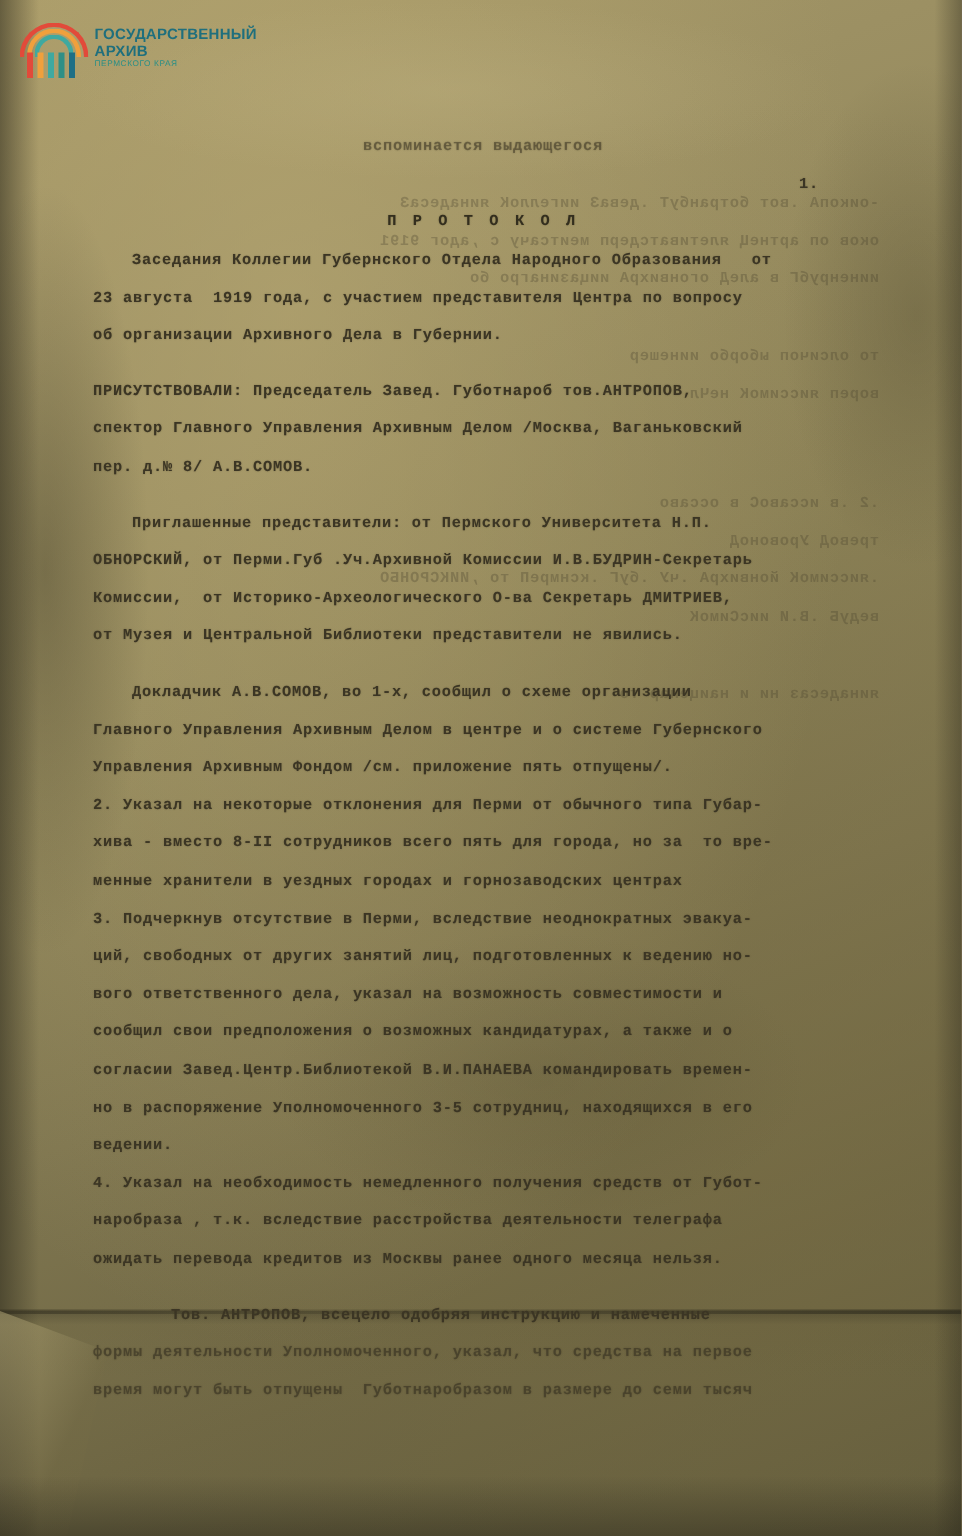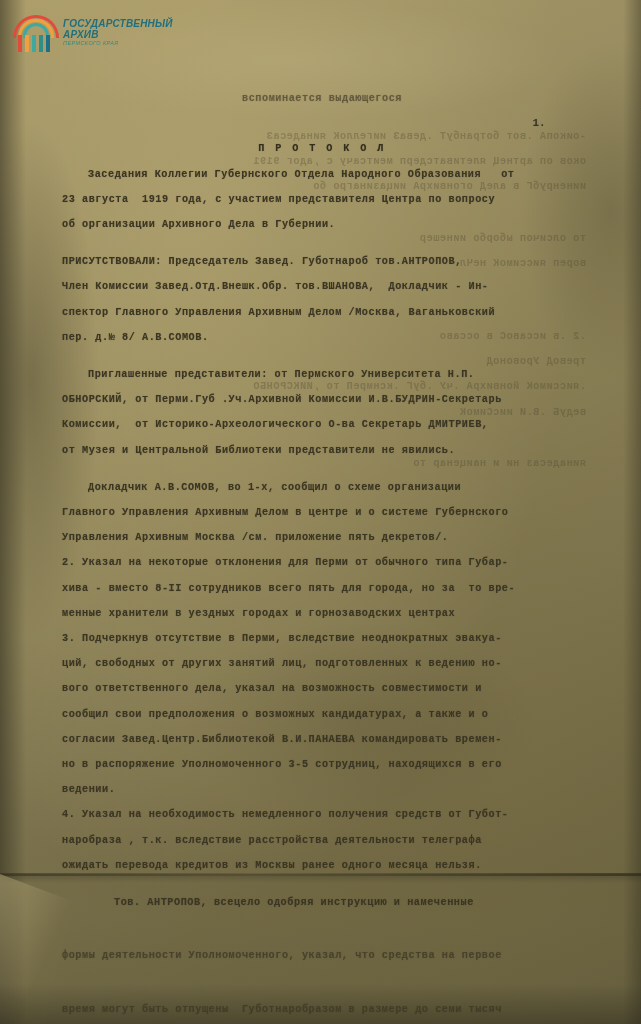--- a/index.html
+++ b/index.html
@@ -89,21 +89,21 @@
   .a1 { left: 1px;  top: 3px;  width: 40px; height: 20px; border-width: 3px; border-color: #e24a3a; }
   .a2 { left: 6px;  top: 7px;  width: 30px; height: 16px; border-width: 3px; border-color: #f0a03c; }
   .a3 { left: 11px; top: 11px; width: 20px; height: 12px; border-width: 3px; border-color: #3fa9a0; }
   .bars { position: absolute; left: 6px; top: 23px; display: flex; gap: 3px; }
   .bars i { display: block; width: 4px; height: 17px; background: #2f8f86; }
   .bars i:nth-child(1) { background: #e24a3a; }
   .bars i:nth-child(2) { background: #f0a03c; }
   .bars i:nth-child(3) { background: #3fa9a0; }
   .bars i:nth-child(4) { background: #2f8f86; }
   .bars i:nth-child(5) { background: #1f6f86; }
-  .logo-text { line-height: 1.08; font-style: italic; }
+  .logo-text { line-height: 1.08; }
   .logo-text .l1, .logo-text .l2 {
     font-family: "Liberation Sans", sans-serif;
     font-size: 10px;
     font-weight: bold;
     color: #1f6f7d;
     letter-spacing: .2px;
     display: block;
   }
   .logo-text .l3 {
     font-family: "Liberation Sans", sans-serif;
@@ -140,21 +140,21 @@
     color: rgba(70,64,42,0.30);
     letter-spacing: 0.55px;
     transform: scaleX(-1);
     pointer-events: none;
   }
   .ln { white-space: pre; font-weight: bold; }
   .center { text-align: center; }
   .indent1 { padding-left: 26px; }
   .indent2 { padding-left: 52px; }
   .spacer { height: 12px; }
-  .faded { color: rgba(59,53,36,0.55); margin-top: 28px; }
+  .faded { color: rgba(59,53,36,0.55); }
   .faded2 { color: rgba(59,53,36,0.42); }
   .strong { color: #332e1e; }
 </style>
 </head>
 <body>
 
 <div id="page">
   <div class="stain s4"></div>
   <div class="stain s1"></div>
   <div class="stain s2"></div>
@@ -197,32 +197,31 @@
 
   <div id="typescript">
     <div class="ln center faded2">вспоминается выдающегося</div>
     <div class="ln" style="text-align:right; padding-right:36px;">1.</div>
     <div class="ln center strong" style="letter-spacing:2.4px;">П Р О Т О К О Л</div>
     <div class="ln indent1">Заседания Коллегии Губернского Отдела Народного Образования   от</div>
     <div class="ln">23 августа  1919 года, с участием представителя Центра по вопросу</div>
     <div class="ln">об организации Архивного Дела в Губернии.</div>
     <div class="spacer"></div>
     <div class="ln">ПРИСУТСТВОВАЛИ: Председатель Завед. Губотнароб тов.АНТРОПОВ,</div>
-    <div class="ln">Член Комиссии Завед.Отд.Внешк.Обр. тов.ВШАНОВА,  Докладчик - Ин-</div>
     <div class="ln">спектор Главного Управления Архивным Делом /Москва, Ваганьковский</div>
     <div class="ln">пер. д.№ 8/ А.В.СОМОВ.</div>
     <div class="spacer"></div>
     <div class="ln indent1">Приглашенные представители: от Пермского Университета Н.П.</div>
     <div class="ln">ОБНОРСКИЙ, от Перми.Губ .Уч.Архивной Комиссии И.В.БУДРИН-Секретарь</div>
     <div class="ln">Комиссии,  от Историко-Археологического О-ва Секретарь ДМИТРИЕВ,</div>
     <div class="ln">от Музея и Центральной Библиотеки представители не явились.</div>
     <div class="spacer"></div>
     <div class="ln indent1">Докладчик А.В.СОМОВ, во 1-х, сообщил о схеме организации</div>
     <div class="ln">Главного Управления Архивным Делом в центре и о системе Губернского</div>
-    <div class="ln">Управления Архивным Москва /см. приложение пять декретов/.</div>
+    <div class="ln">Управления Архивным Фондом /см. приложение пять отпущены/.</div>
     <div class="ln">2. Указал на некоторые отклонения для Перми от обычного типа Губар-</div>
     <div class="ln">хива - вместо 8-II сотрудников всего пять для города, но за  то вре-</div>
     <div class="ln">менные хранители в уездных городах и горнозаводских центрах</div>
     <div class="ln">3. Подчеркнув отсутствие в Перми, вследствие неоднократных эвакуа-</div>
     <div class="ln">ций, свободных от других занятий лиц, подготовленных к ведению но-</div>
     <div class="ln">вого ответственного дела, указал на возможность совместимости и</div>
     <div class="ln">сообщил свои предположения о возможных кандидатурах, а также и о</div>
     <div class="ln">согласии Завед.Центр.Библиотекой В.И.ПАНАЕВА командировать времен-</div>
     <div class="ln">но в распоряжение Уполномоченного 3-5 сотрудниц, находящихся в его</div>
     <div class="ln">ведении.</div>

